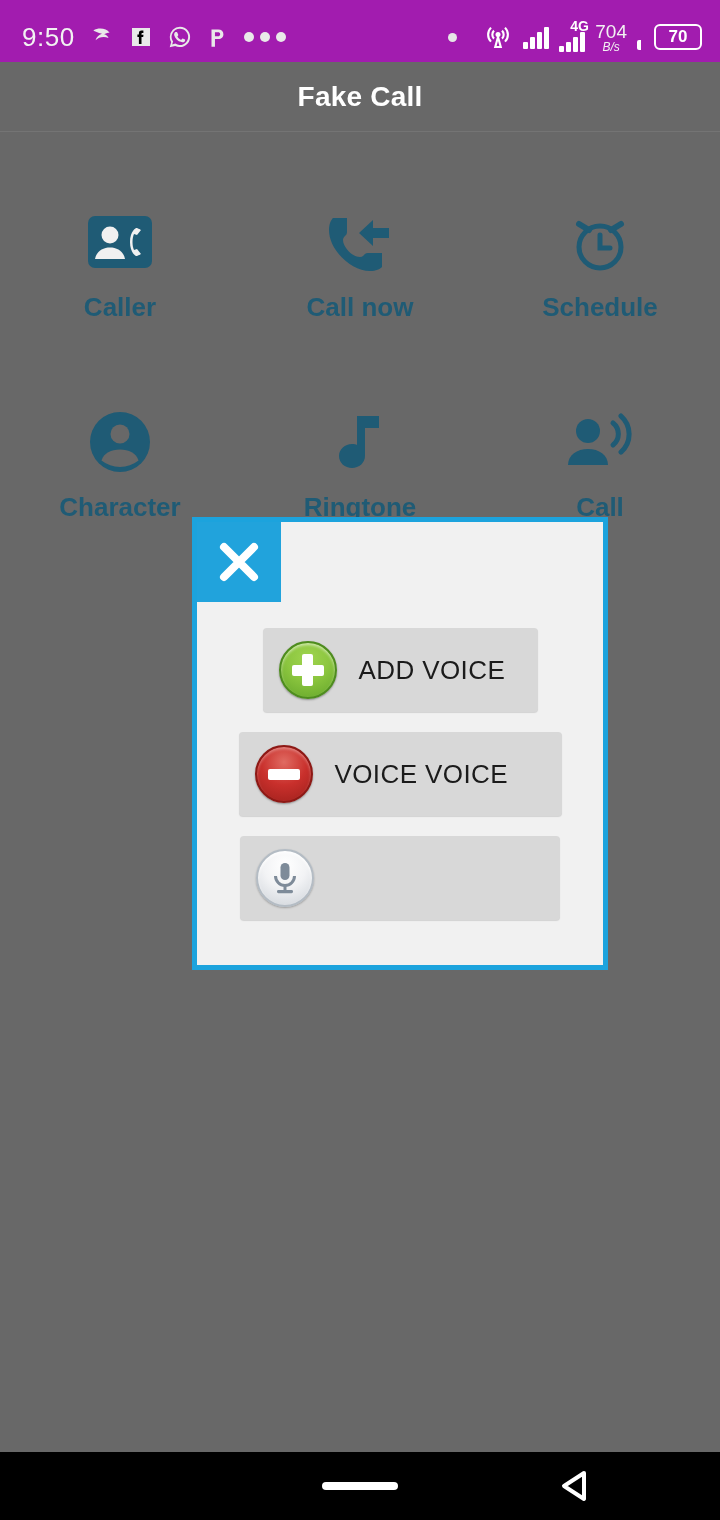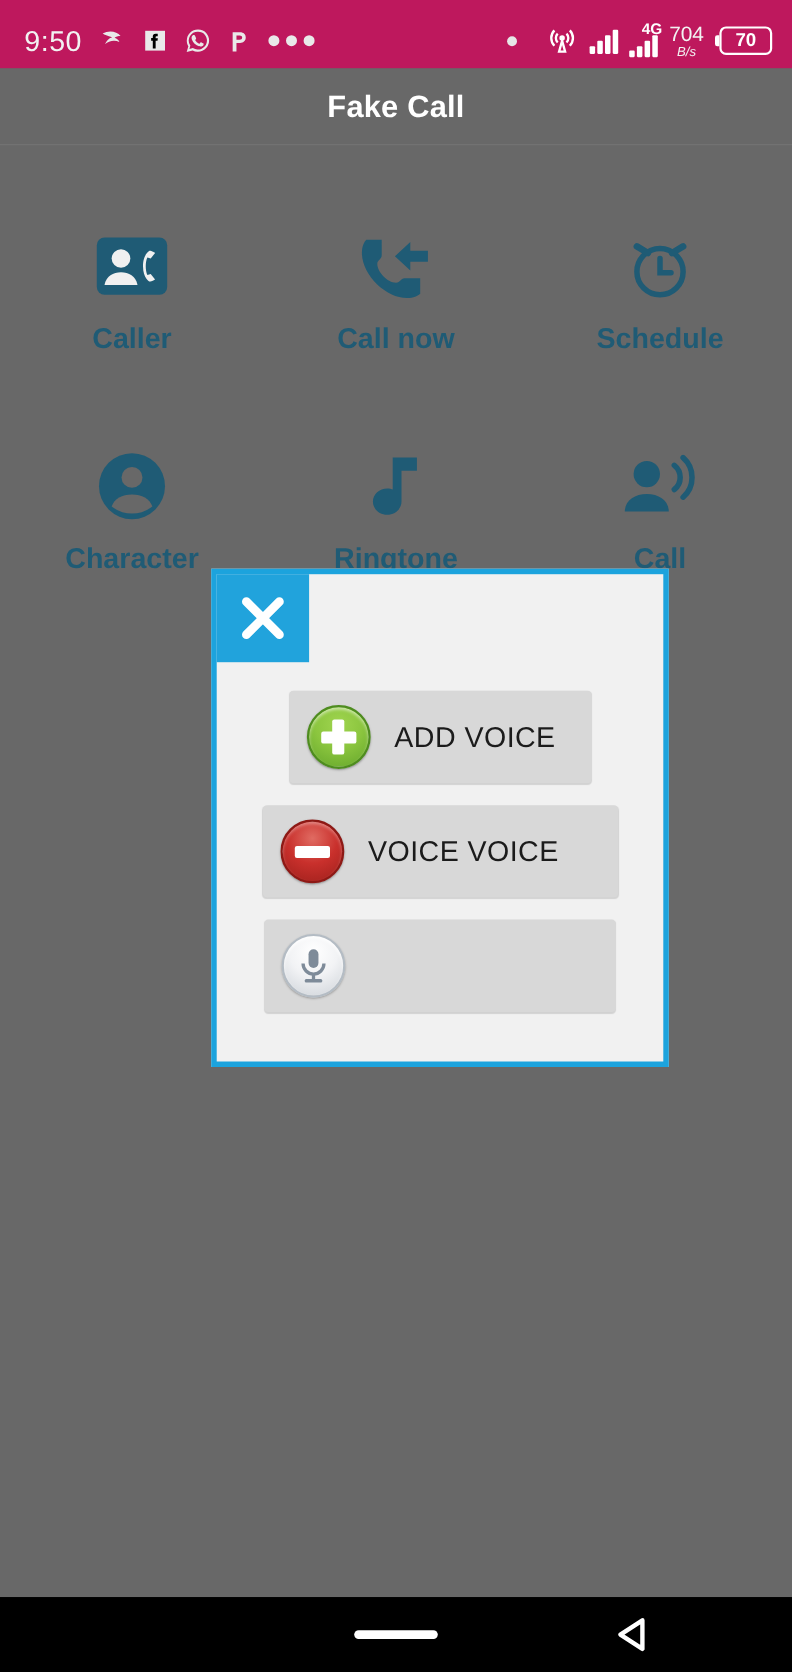--- a/index.html
+++ b/index.html
@@ -7,40 +7,40 @@
   body {
     font-family:"Liberation Sans", sans-serif;
     background:#000;
     position:relative;
     overflow:hidden;
   }
 
   
   .statusbar{
     position:absolute; left:0; top:0; width:720px; height:74px;
-    background:#be185d; color:#fff;
+    background:#a21caf; color:#fff;
     display:flex; align-items:center;
   }
   .sb-left{ display:flex; align-items:center; gap:14px; padding-left:22px; }
   .sb-time{ font-size:26px; font-weight:400; letter-spacing:.5px; color:#f2f2f2; }
   .sb-icon{ display:flex; align-items:center; justify-content:center; }
   .sb-right{ margin-left:auto; display:flex; align-items:center; gap:10px; padding-right:18px; }
   .sb-dot{ width:9px; height:9px; border-radius:50%; background:#e6e6e6; margin-right:16px;}
   .netspeed{ display:flex; flex-direction:column; align-items:center; line-height:1.0; font-size:19px; color:#f2f2f2;}
   .netspeed .b{ font-size:12px;font-style:italic; }
   .fourg{ position:relative; display:flex; align-items:flex-end; }
   .fourg .lbl{ position:absolute; top:-4px; left:11px; font-size:14px; font-weight:700; color:#fff;}
   .bars{ display:flex; align-items:flex-end; gap:2px; height:24px;}
   .bars i{ display:block; width:5px; background:#fff; border-radius:1px;}
   .battery{
     width:48px; height:26px; border:2.5px solid #fff; border-radius:6px;
     display:flex; align-items:center; justify-content:center;
     font-size:17px; font-weight:700; color:#fff; position:relative;
   }
-  .batt-wrap{ display:flex; align-items:center; gap:0; }
+  .batt-wrap{ display:flex; align-items:flex-end; gap:13px; }
   .batt-nub{ width:4px; height:10px; background:#fff; border-radius:2px 0 0 2px;}
 
   
   .app{
     position:absolute; left:0; top:62px; width:720px; height:1390px;
     background:#686868;
   }
   .appbar{
     height:70px; display:flex; align-items:center; justify-content:center;
     border-bottom:1px solid #747474;

